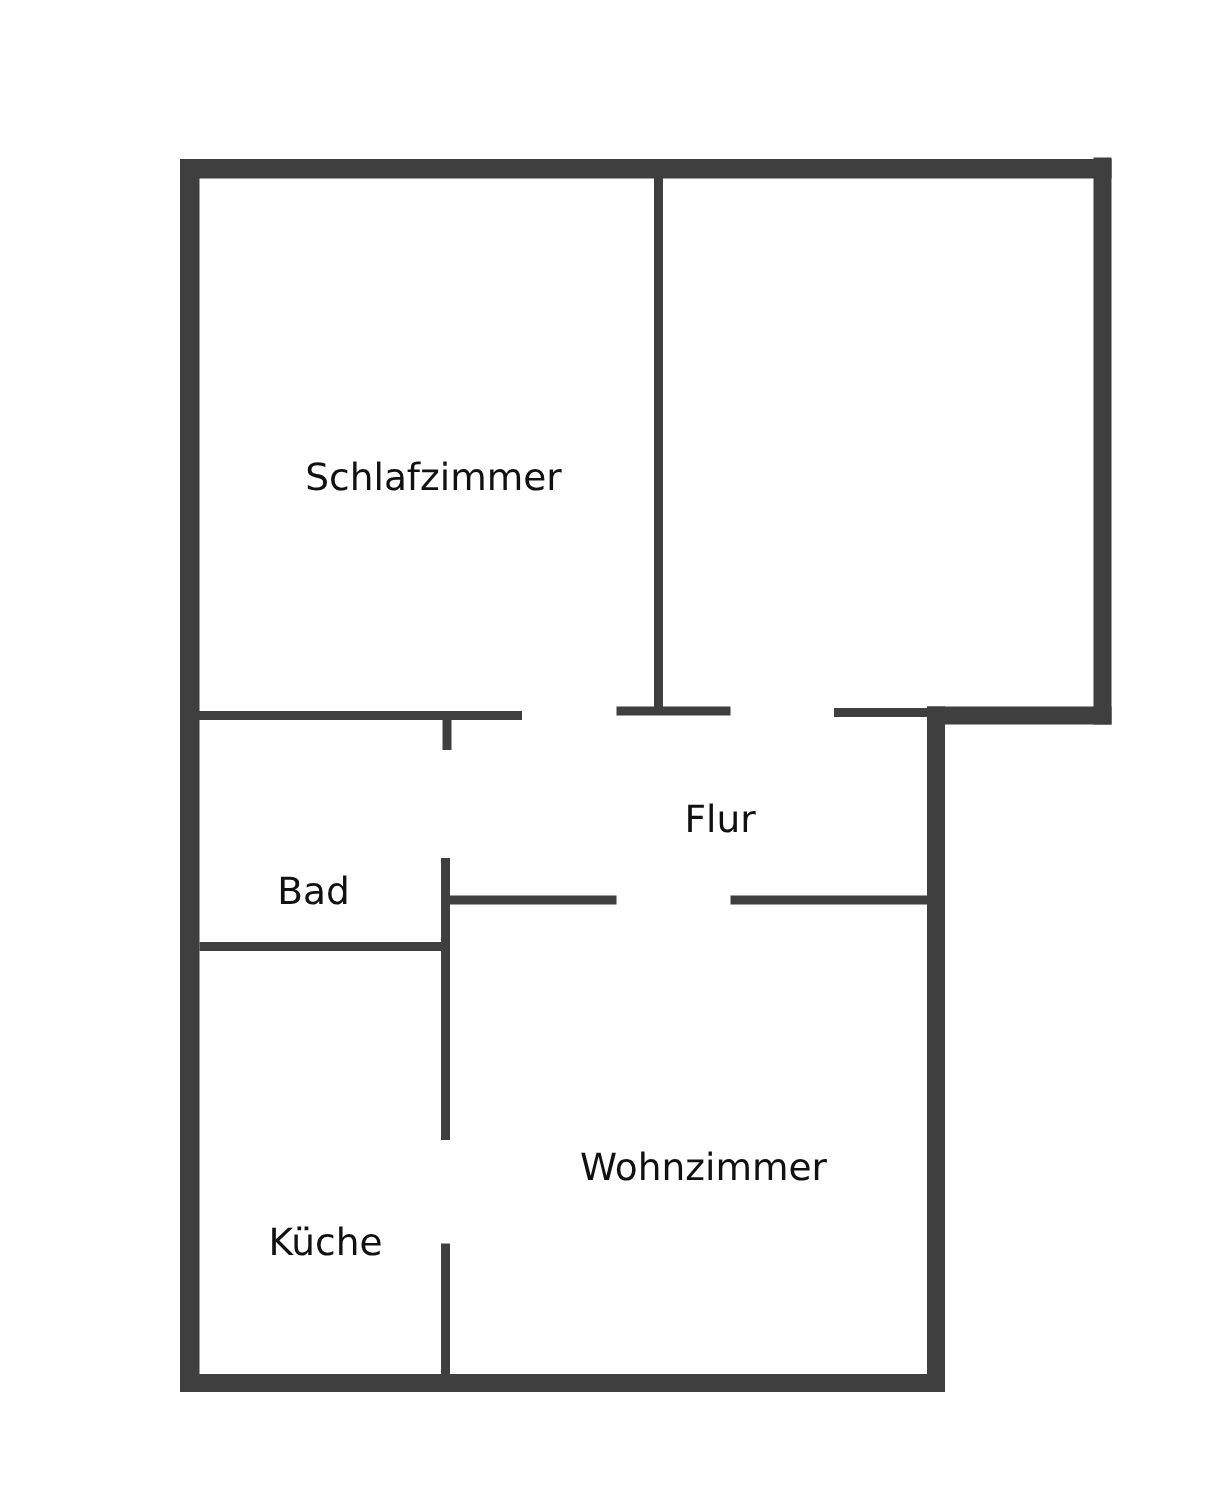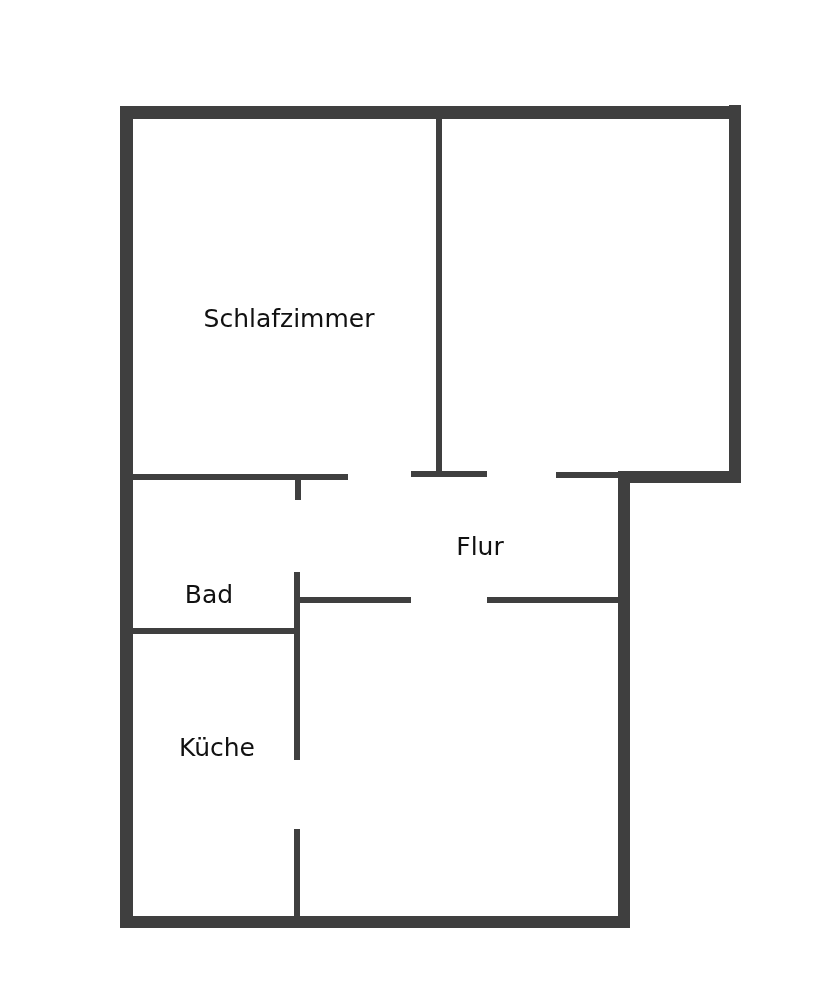--- a/index.html
+++ b/index.html
@@ -50,14 +50,15 @@
   <div class="wall" style="left:295px;top:479px;width:6px;height:21px;"></div>
   <div class="wall" style="left:294px;top:572px;width:6px;height:188px;"></div>
   <div class="wall" style="left:294px;top:829px;width:6px;height:90px;"></div>
   <div class="wall" style="left:300px;top:597px;width:111px;height:6px;"></div>
   <div class="wall" style="left:487px;top:597px;width:132px;height:6px;"></div>
   <div class="wall" style="left:133px;top:628px;width:163px;height:6px;"></div>
 
   <div class="room-label" style="left:289px;top:318px;">Schlafzimmer</div>
   <div class="room-label" style="left:209px;top:558px;margin-top:36px;">Bad</div>
   <div class="room-label" style="left:452px;top:546px;margin-left:28px;">Flur</div>
-  <div class="room-label" style="left:217px;top:747px;">Küche</div>
+  <div class="room-label" style="left:217px;top:828px;">Küche</div>
+  <div class="room-label" style="left:469px;top:778px;">Wohnzimmer</div>
 </div>
 
 </body></html>

